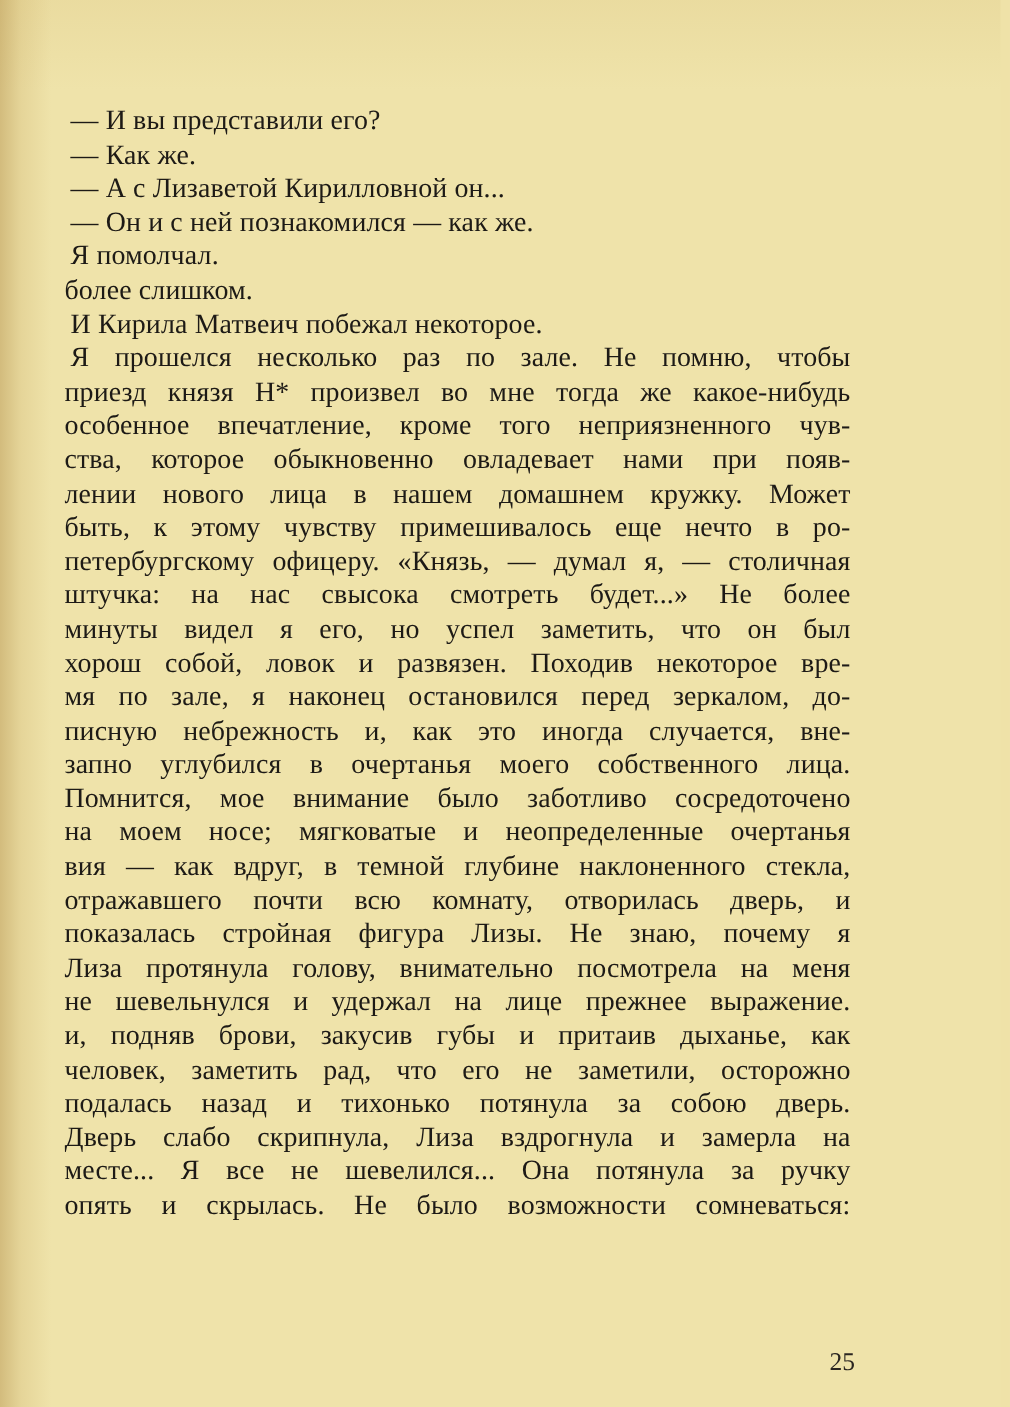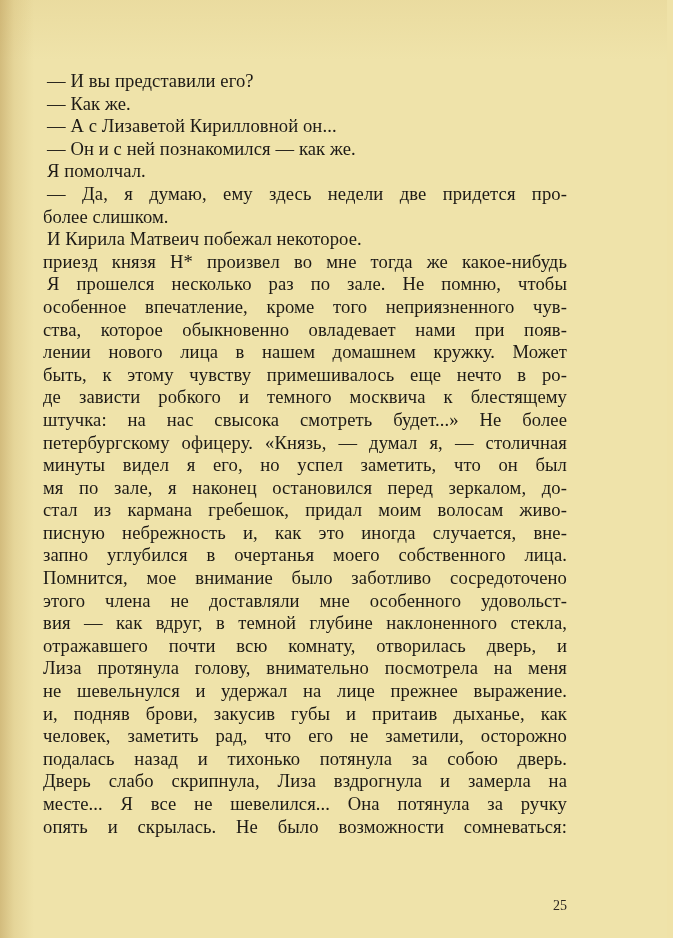--- a/index.html
+++ b/index.html
@@ -44,55 +44,54 @@
       white-space: normal;
       overflow: hidden;
     }
     .line.indent {
       padding-left: 4px;
     }
     .page-number {
       position: absolute;
       left: 553px;
       top: 898px;
-      font-size: 14px;
+      font-size: 17px;
       color: #2a2520;
     }
   </style>
 </head>
 <body>
 
 <div class="page">
   <div class="text-block" id="text-block">
       <span class="line indent">— И вы представили его?</span>
       <span class="line indent">— Как же.</span>
       <span class="line indent">— А с Лизаветой Кирилловной он...</span>
       <span class="line indent">— Он и с ней познакомился — как же.</span>
       <span class="line indent">Я помолчал.</span>
-      <span class="line justify indent">— Да, я думаю, ему здесь недели две придется про-</span>
       <span class="line">более слишком.</span>
       <span class="line indent">И Кирила Матвеич побежал некоторое.</span>
+      <span class="line justify indent">Я прошелся несколько раз по зале. Не помню, чтобы</span>
       <span class="line justify">приезд князя Н* произвел во мне тогда же какое-нибудь</span>
-      <span class="line justify indent">Я прошелся несколько раз по зале. Не помню, чтобы</span>
       <span class="line justify">особенное впечатление, кроме того неприязненного чув-</span>
       <span class="line justify">ства, которое обыкновенно овладевает нами при появ-</span>
       <span class="line justify">лении нового лица в нашем домашнем кружку. Может</span>
       <span class="line justify">быть, к этому чувству примешивалось еще нечто в ро-</span>
-      <span class="line justify">де зависти робкого и темного москвича к блестящему</span>
+      <span class="line justify">петербургскому офицеру. «Князь, — думал я, — столичная</span>
       <span class="line justify">штучка: на нас свысока смотреть будет...» Не более</span>
-      <span class="line justify">петербургскому офицеру. «Князь, — думал я, — столичная</span>
       <span class="line justify">минуты видел я его, но успел заметить, что он был</span>
+      <span class="line justify">хорош собой, ловок и развязен. Походив некоторое вре-</span>
       <span class="line justify">мя по зале, я наконец остановился перед зеркалом, до-</span>
-      <span class="line justify">стал из кармана гребешок, придал моим волосам живо-</span>
       <span class="line justify">писную небрежность и, как это иногда случается, вне-</span>
       <span class="line justify">запно углубился в очертанья моего собственного лица.</span>
       <span class="line justify">Помнится, мое внимание было заботливо сосредоточено</span>
-      <span class="line justify">этого члена не доставляли мне особенного удовольст-</span>
+      <span class="line justify">на моем носе; мягковатые и неопределенные очертанья</span>
       <span class="line justify">вия — как вдруг, в темной глубине наклоненного стекла,</span>
       <span class="line justify">отражавшего почти всю комнату, отворилась дверь, и</span>
+      <span class="line justify">показалась стройная фигура Лизы. Не знаю, почему я</span>
       <span class="line justify">Лиза протянула голову, внимательно посмотрела на меня</span>
       <span class="line justify">не шевельнулся и удержал на лице прежнее выражение.</span>
       <span class="line justify">и, подняв брови, закусив губы и притаив дыханье, как</span>
       <span class="line justify">человек, заметить рад, что его не заметили, осторожно</span>
       <span class="line justify">подалась назад и тихонько потянула за собою дверь.</span>
       <span class="line justify">Дверь слабо скрипнула, Лиза вздрогнула и замерла на</span>
       <span class="line justify">месте... Я все не шевелился... Она потянула за ручку</span>
       <span class="line justify">опять и скрылась. Не было возможности сомневаться:</span>
     </div>
   <div class="page-number">25</div>

